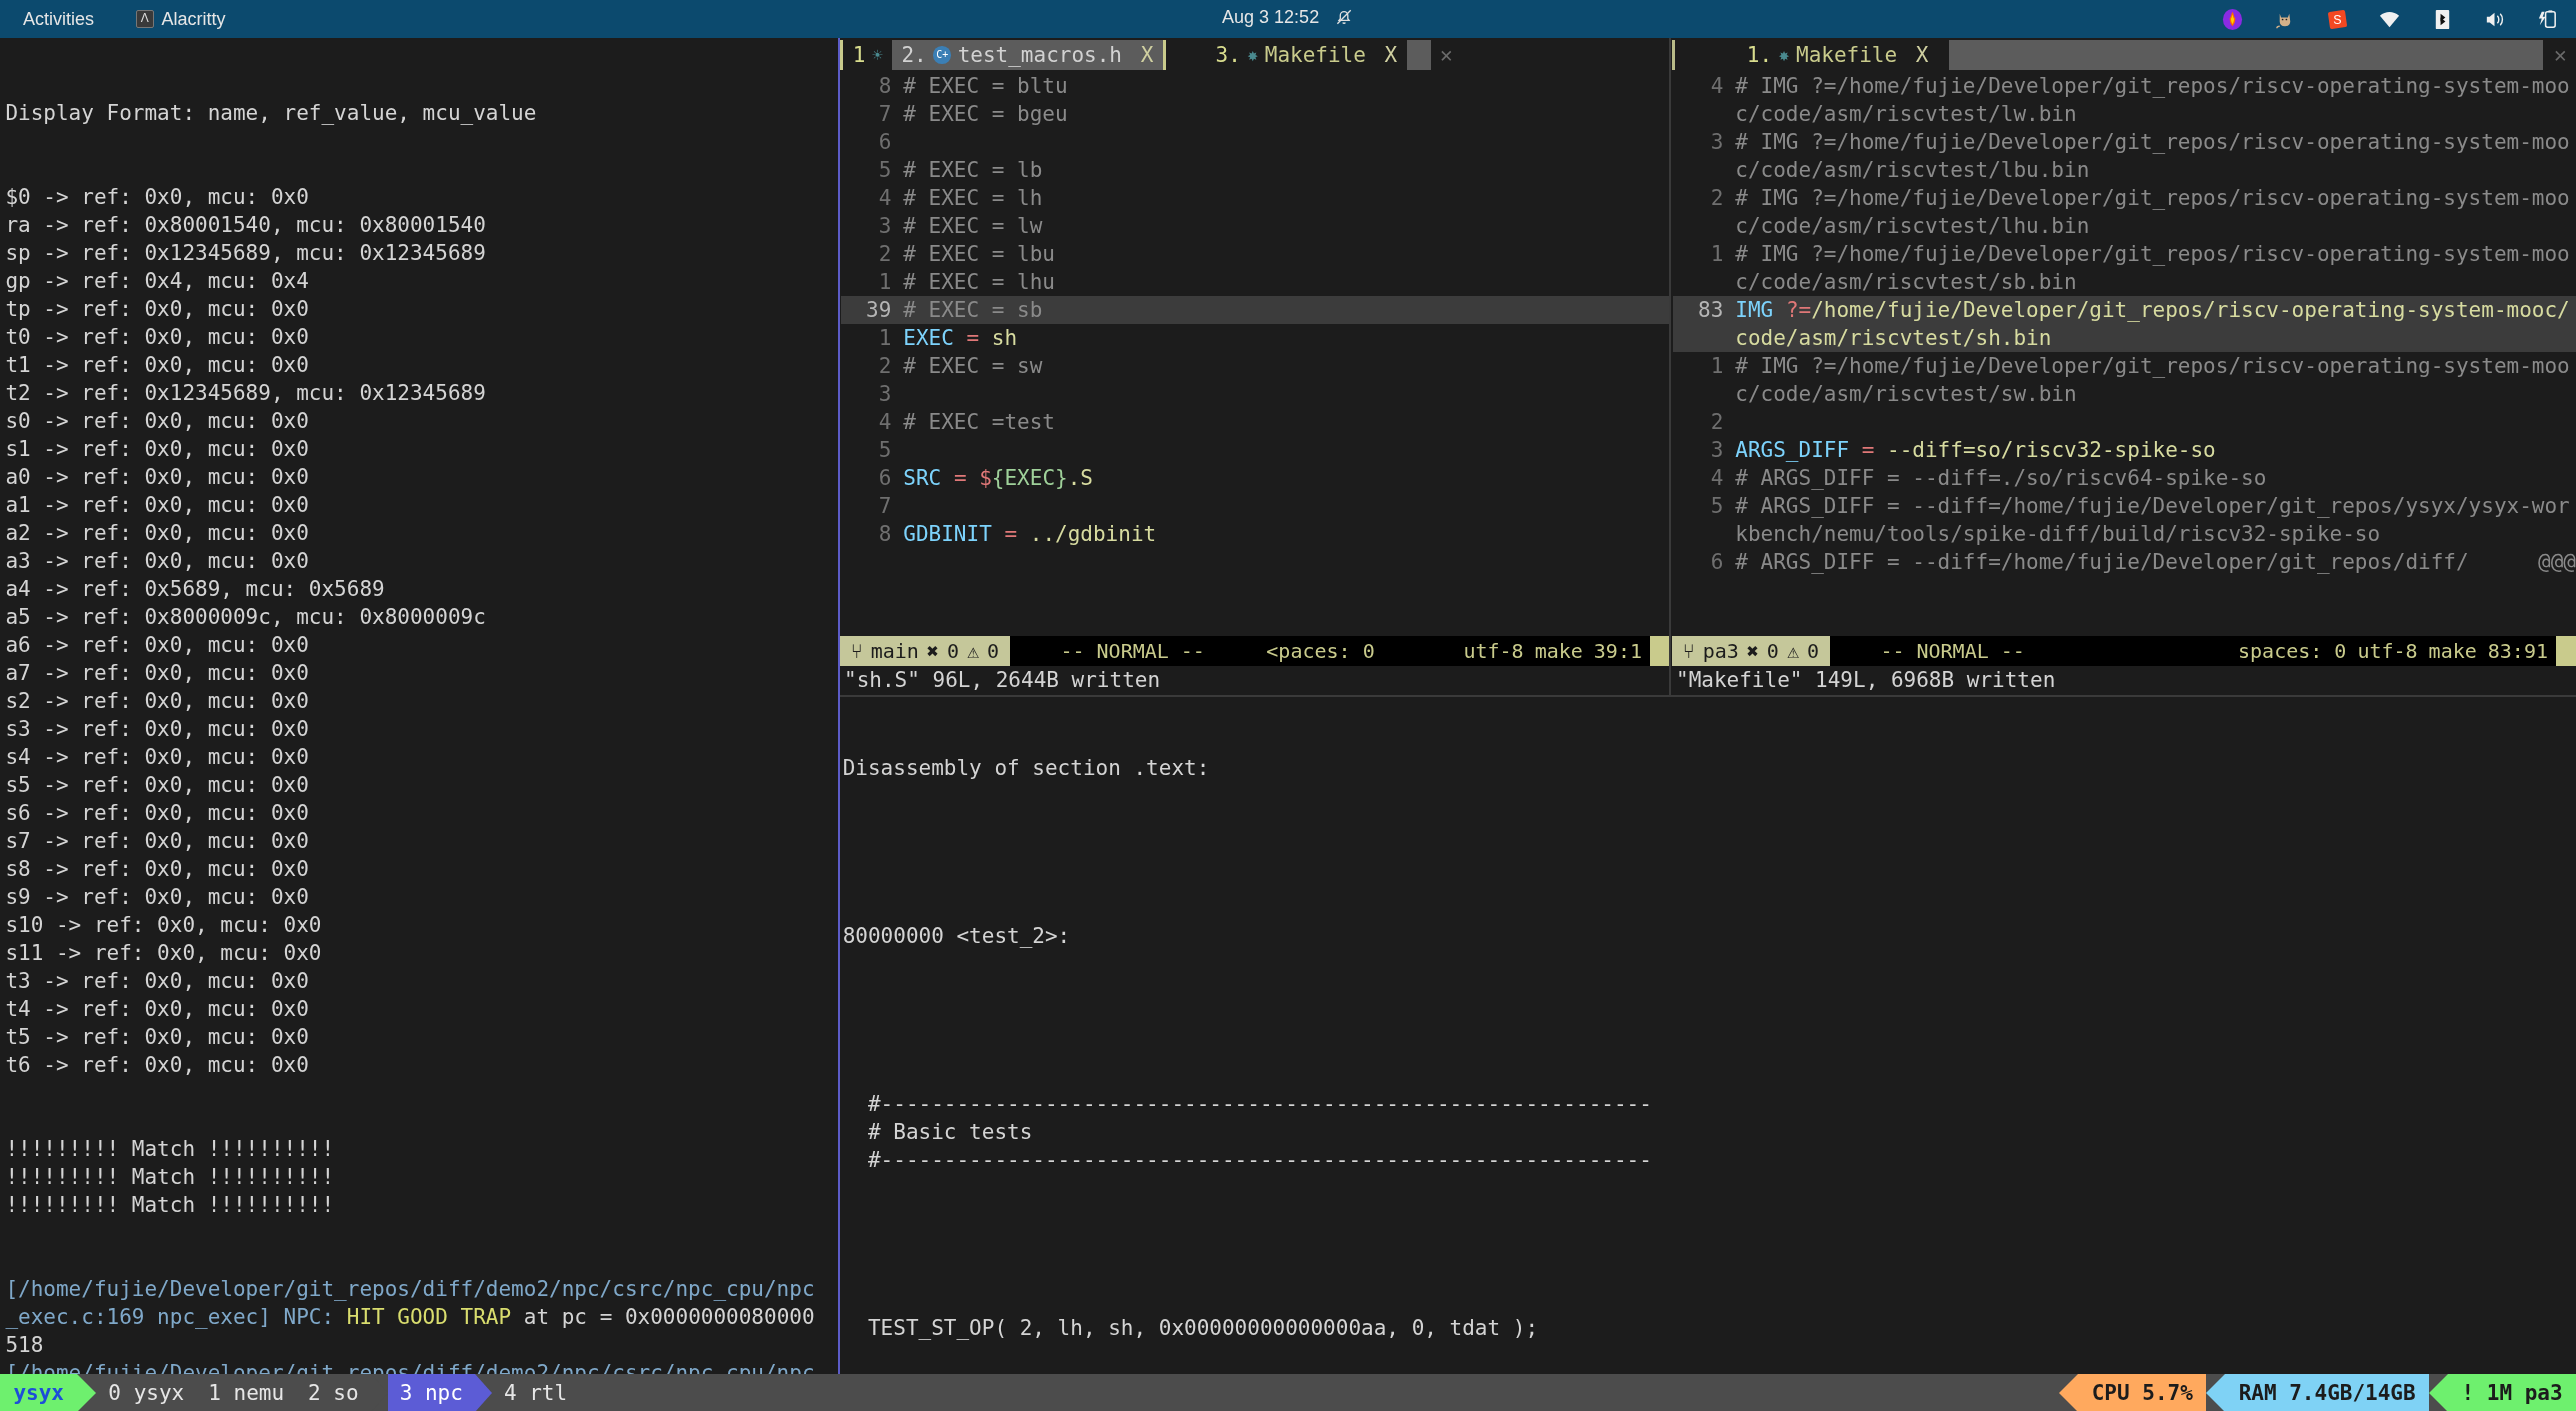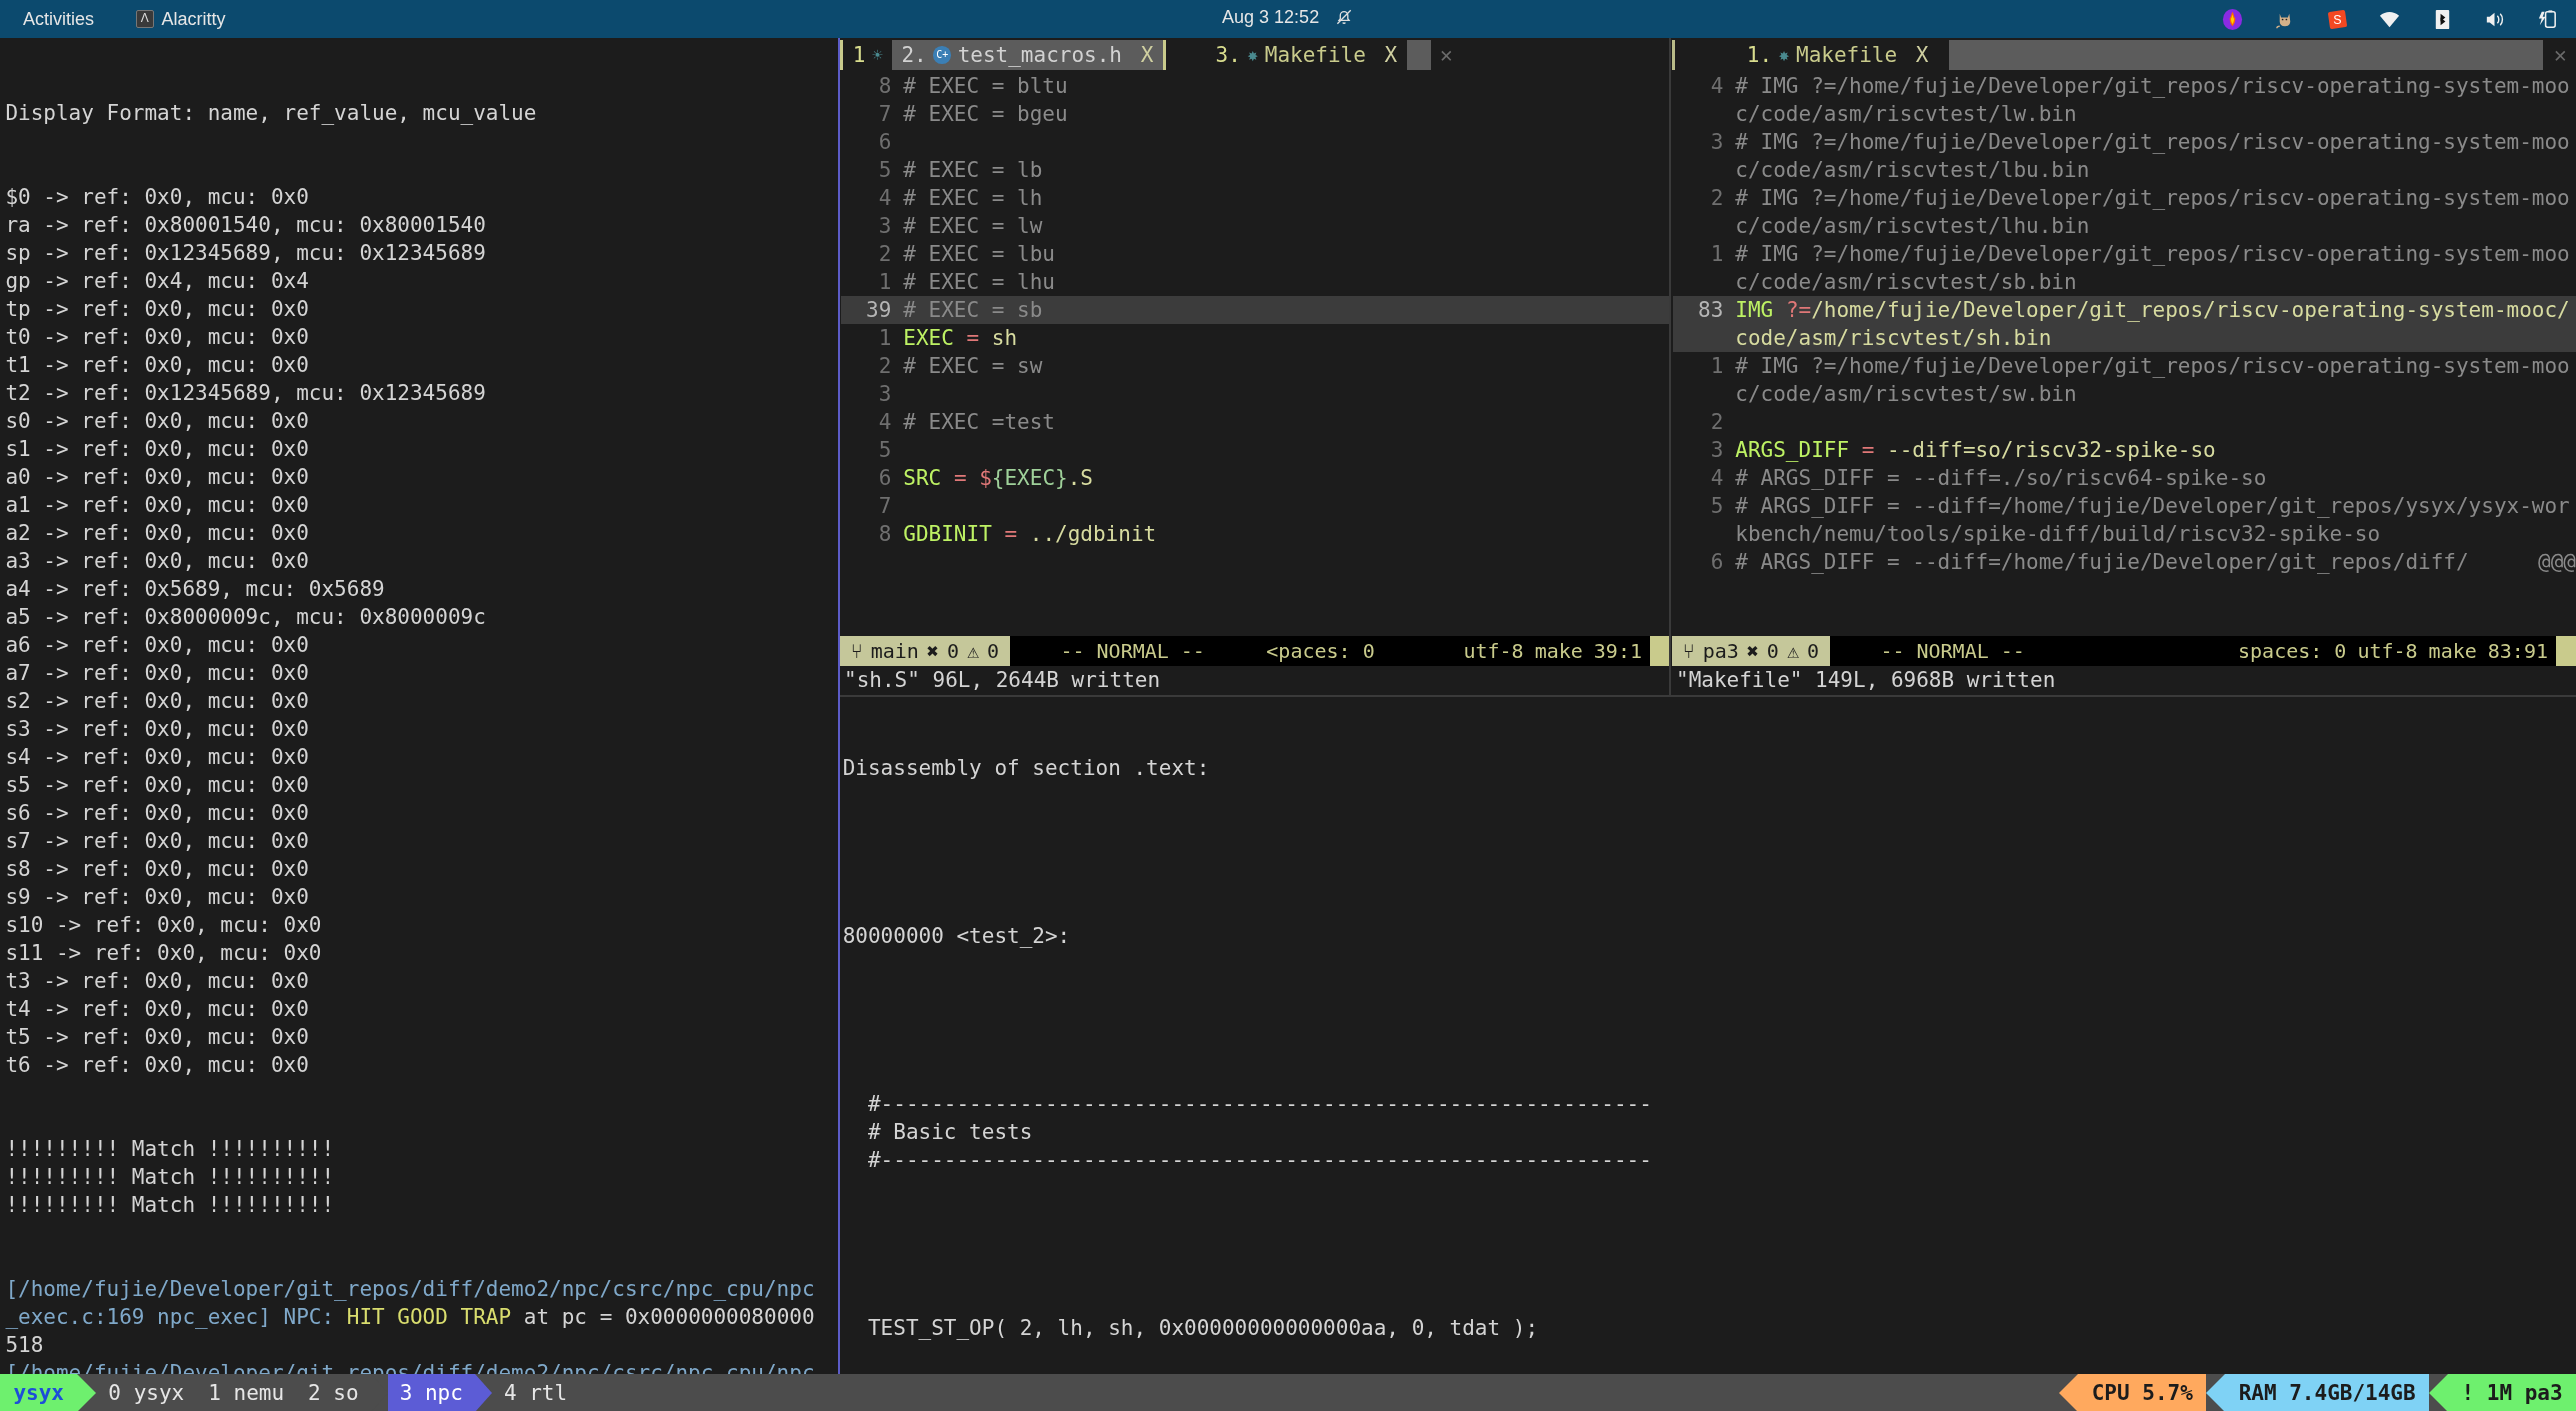--- a/index.html
+++ b/index.html
@@ -90,21 +90,21 @@
   .gray-box { background:#5c5c5c; height:29.5px; }
 
   .codearea { padding-left: 1.3px; white-space: pre; overflow:hidden; }
   .cline { display:flex; align-items:flex-start; height:28px; }
   .cline.wrapped { height:auto; }
   .lnum { width: 62px; text-align: right; padding-right: 12px; color:#6f6f6f; flex:0 0 auto; }
   .lnum.cur { color:#b5b5b5; }
   .ctext { flex:1 1 auto; white-space: pre-wrap; word-break: break-all; }
   .cur-row { background: #3c3c3c; }
   .c-comment { color:#8a8a8a; }
-  .c-var { color:#bef264; }
+  .c-var { color:#7dd3fc; }
   .c-op  { color:#e07878; }
   .c-str { color:#d7dba0; }
   .c-green { color:#9fd19a;text-align:right; }
 
   .statusline { position:absolute; left:0; width:100%; height:29.5px;
                 display:flex; align-items:center; background:#000; font-size:20px; }
   .sl-branch { background:#c5c79a; color:#1c1c1c; padding:0 10.7px; height:29.5px;
                display:flex; align-items:center; gap:8px; }
   .sl-mode { color:#c9cb8c; padding:0 10.7px;margin-left:40px; }
   .sl-mid { flex:1 1 auto; }

